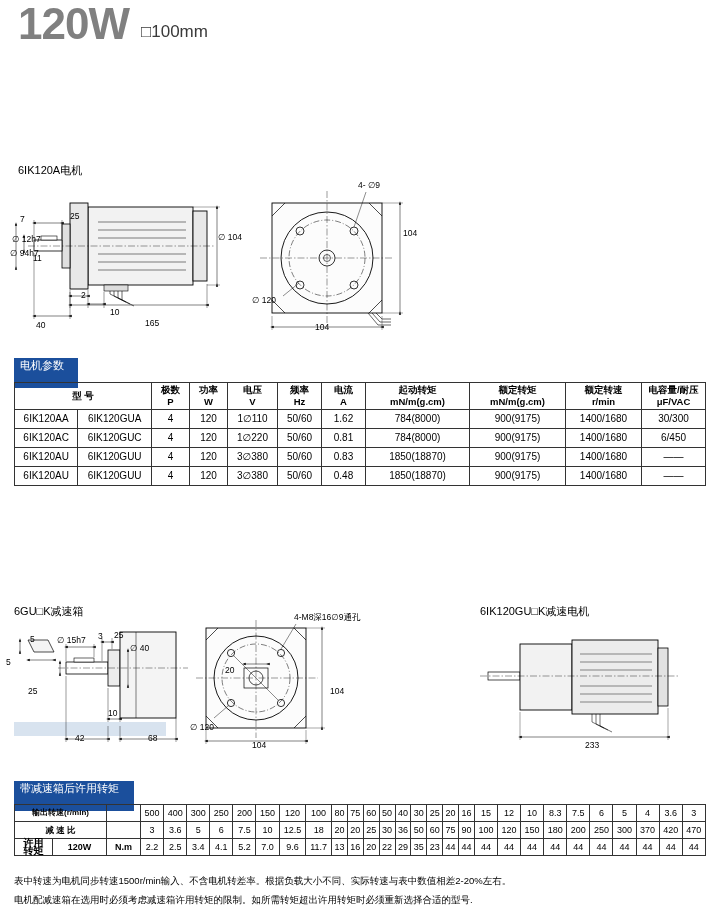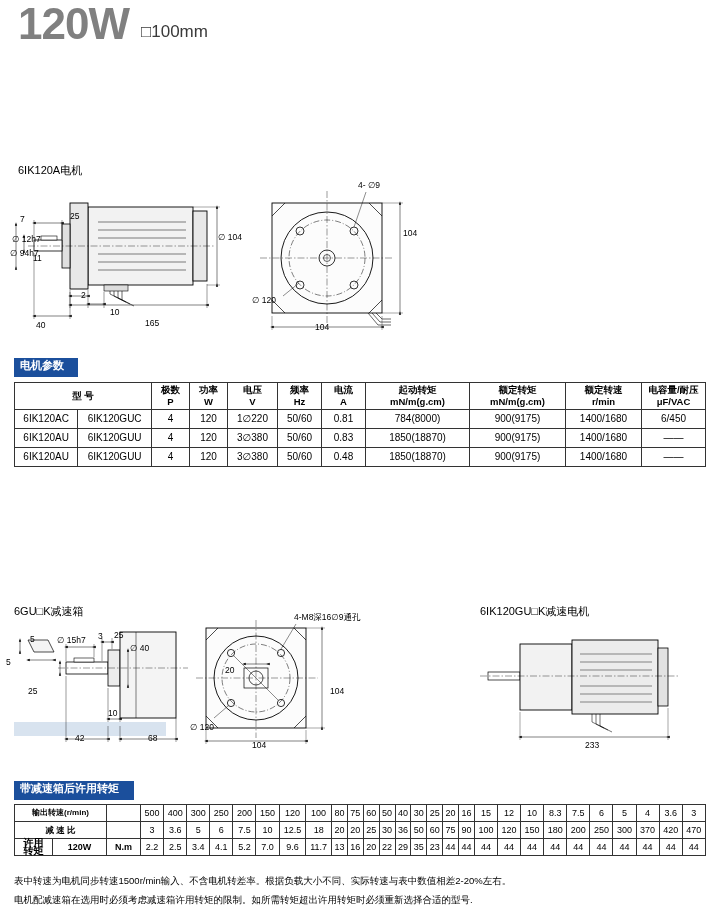--- a/index.html
+++ b/index.html
@@ -42,27 +42,27 @@
   
   .caption {
     position: absolute;
     font-size: 11px;
     color: #000;
   }
 
   
   .bluebar {
     position: absolute;
-    height: 19px;
+    height: 30px;
     background: #1b4f9c;
     color: #fff;
     font-size: 11px;
     line-height: 15px;
     padding: 0 6px;
-    font-weight: bold;
+    font-weight: normal;
     white-space: nowrap;
   }
 
   
   .drawing {
     position: absolute;
     border: 0;
   }
   .dwg-label {
     position: absolute;
@@ -274,20 +274,33 @@
         <div>额定转速</div>
           <div>r/min</div>
       </th>
       <th style="width:64px;">
         <div>电容量/耐压</div>
           <div>μF/VAC</div>
       </th>
     </tr>
   </thead>
   <tbody>
+    <tr>
+      <td class="model">6IK120AA</td>
+      <td class="model">6IK120GUA</td>
+      <td>4</td>
+      <td>120</td>
+      <td>1∅110</td>
+      <td>50/60</td>
+      <td>1.62</td>
+      <td>784(8000)</td>
+      <td>900(9175)</td>
+      <td>1400/1680</td>
+      <td>30/300</td>
+    </tr>
     <tr>
       <td class="model">6IK120AC</td>
       <td class="model">6IK120GUC</td>
       <td>4</td>
       <td>120</td>
       <td>1∅220</td>
       <td>50/60</td>
       <td>0.81</td>
       <td>784(8000)</td>
       <td>900(9175)</td>

